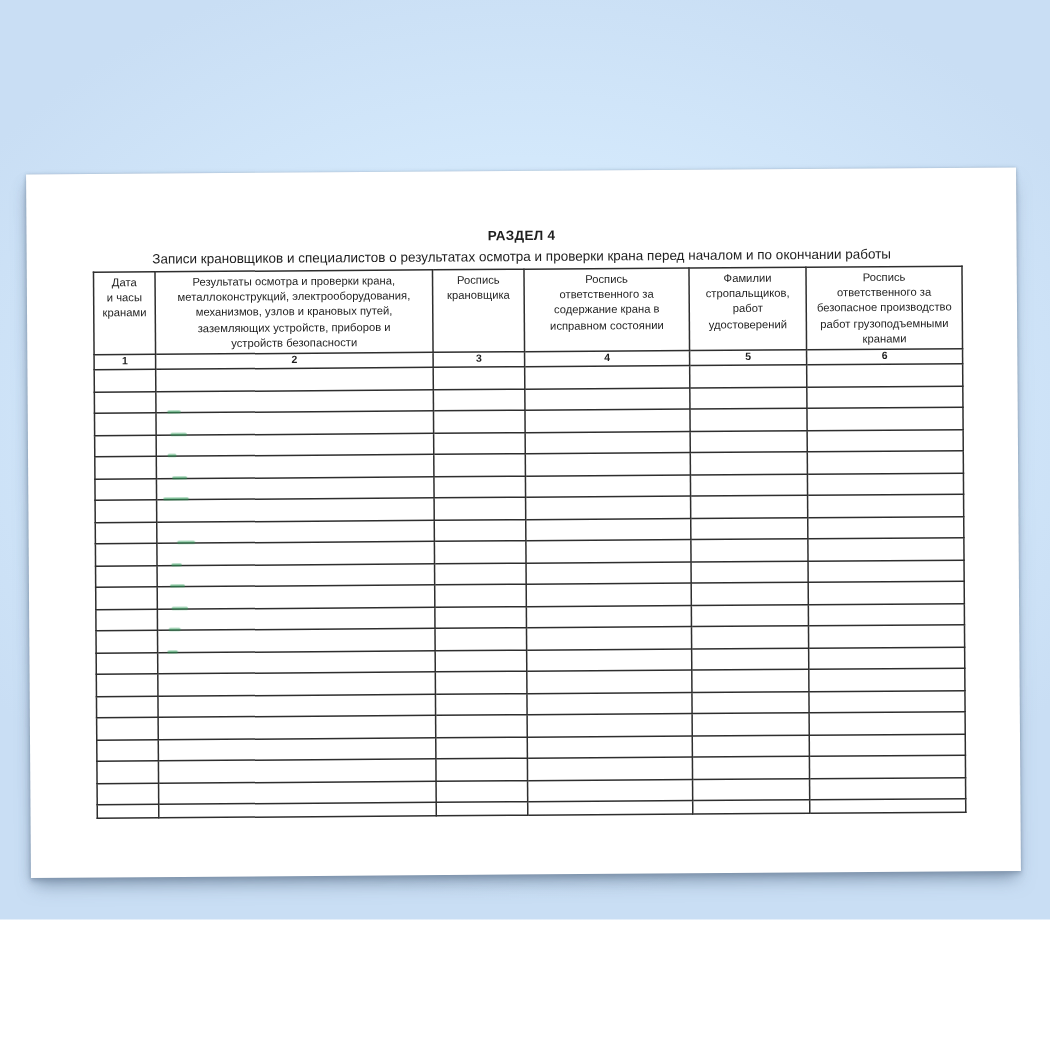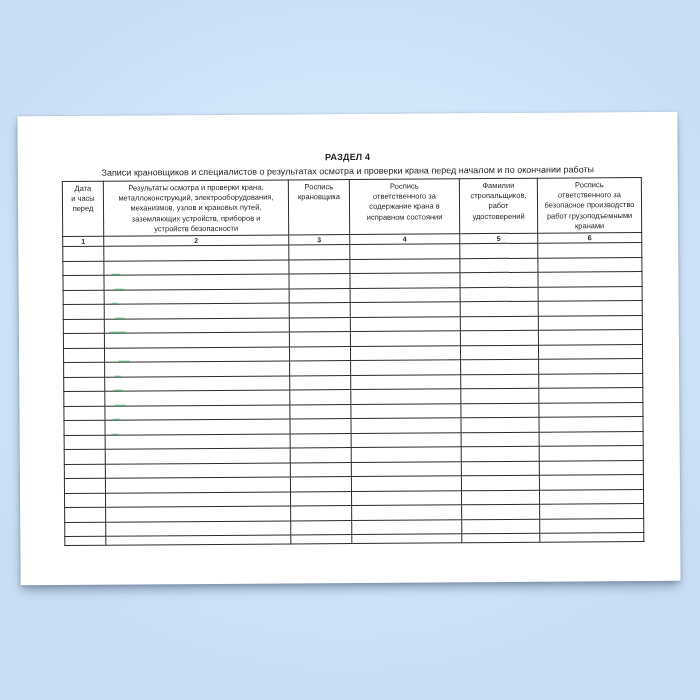--- a/index.html
+++ b/index.html
@@ -10,21 +10,21 @@
     --text-dark:#1e1e1e;
     --mark-green:#2f9e5a;
   }
   html,body{margin:0;padding:0;}
   body{
     width:700px;height:700px;overflow:hidden;
     font-family:"Liberation Sans","DejaVu Sans",sans-serif;
     color:var(--text-dark);
   }
   .scene{
-    position:relative;width:700px;height:700px;
+    position:relative;width:700px;height:613px;
     background:radial-gradient(ellipse 62% 52% at 50% 46%,
       #e7f2fe 0%, var(--bg-blue) 55%, var(--bg-blue-edge) 100%);
   }
   .page{
     position:absolute;left:19px;top:114px;width:660px;height:469px;
     background:var(--page-white);
     transform:rotate(-0.4deg);
     box-shadow:
       0 2px 3px rgba(120,140,165,.45),
       0 8px 12px -3px rgba(100,122,148,.55),
@@ -92,21 +92,21 @@
           <col class="c2">
           <col class="c3">
         <col class="c4">
           <col class="c5">
           <col class="c6">
       </colgroup>
       <thead>
         <tr class="head-row">
           <th>Дата
 и часы
-перед</th>
+кранами</th>
           <th>Результаты осмотра и проверки крана,
 металлоконструкций, электрооборудования,
 механизмов, узлов и крановых путей,
 заземляющих устройств, приборов и
 устройств безопасности</th>
           <th>Роспись
 крановщика</th>
           <th>Роспись
 ответственного за
 содержание крана в

